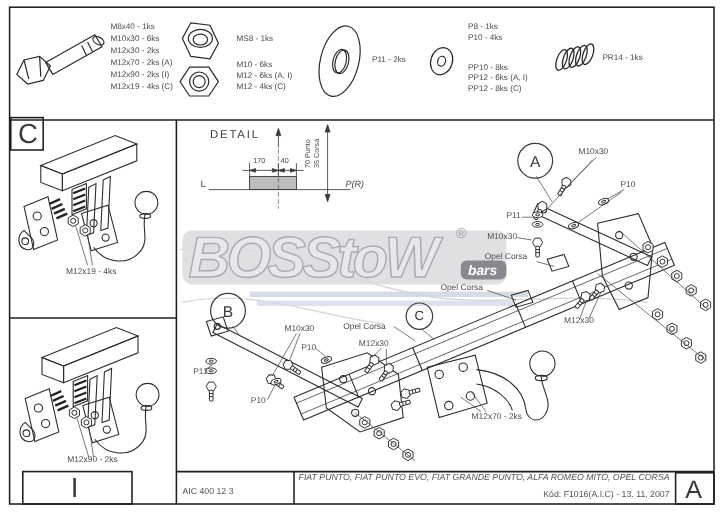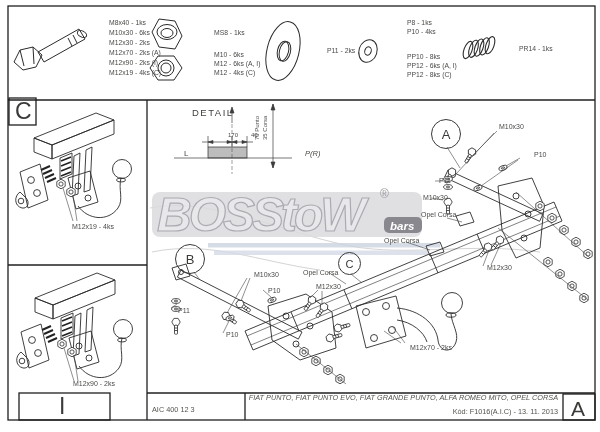--- a/index.html
+++ b/index.html
@@ -1,20 +1,20 @@
 <!DOCTYPE html>
 <html><head>
 <meta charset="utf-8">
 <style>
   html,body{margin:0;padding:0;background:#fff;}
   .page{position:relative;width:600px;height:432px;background:#fff;overflow:hidden;
         font-family:"Liberation Sans",sans-serif;}
   svg{position:absolute;left:0;top:0;}
   svg text{font-family:"Liberation Sans",sans-serif;}
-  .lbl{position:absolute;font-size:7px;line-height:8px;color:#4a4a48;white-space:nowrap;margin-left:17px;}
+  .lbl{position:absolute;font-size:7px;line-height:8px;color:#4a4a48;white-space:nowrap;}
   .hw{font-size:6.8px;line-height:9.6px;}
   .dim{font-size:6px;}
   .detail-title{font-size:9.5px;letter-spacing:1.5px;color:#3f3f3d;}
   .rot{transform-origin:0 0;transform:rotate(-90deg);font-size:6px;line-height:8px;color:#4a4a48;}
   .big-letter{position:absolute;color:#3a3a38;font-size:23px;line-height:23px;}
   .callout{position:absolute;border:1px solid #3a3a38;border-radius:50%;
            display:flex;align-items:center;justify-content:center;color:#3a3a38;background:transparent;}
   .footer-txt{position:absolute;color:#55544f;font-size:7.3px;line-height:9px;}
   .right{text-align:right;}
 </style>
@@ -315,16 +315,16 @@
 <div class="lbl" style="left:299px;top:283px;">M12x30</div>
 <div class="lbl" style="left:470px;top:264px;">M12x30</div>
 <div class="lbl" style="left:237px;top:271px;">M10x30</div>
 <div class="lbl" style="left:251px;top:287px;">P10</div>
 <div class="lbl" style="left:161px;top:307px;">P11</div>
 <div class="lbl" style="left:209px;top:331px;">P10</div>
 <div class="lbl" style="left:393px;top:344px;">M12x70 - 2ks</div>
 
 <div class="footer-txt" style="left:152px;top:405px;">AIC 400 12 3</div>
 <div class="footer-txt right" style="left:248px;top:393px;width:310px;font-style:italic;">FIAT PUNTO, FIAT PUNTO EVO, FIAT GRANDE PUNTO, ALFA ROMEO MITO, OPEL CORSA</div>
-<div class="footer-txt right" style="left:248px;top:407px;width:310px;">Kód: F1016(A.I.C) - 13. 11. 2013</div>
+<div class="footer-txt right" style="left:248px;top:407px;width:310px;">Kód: F1016(A.I.C) - 13. 11. 2007</div>
 <div class="big-letter" style="left:571px;top:397px;font-size:21px;">A</div>
 
 </div>
 
 </body></html>

